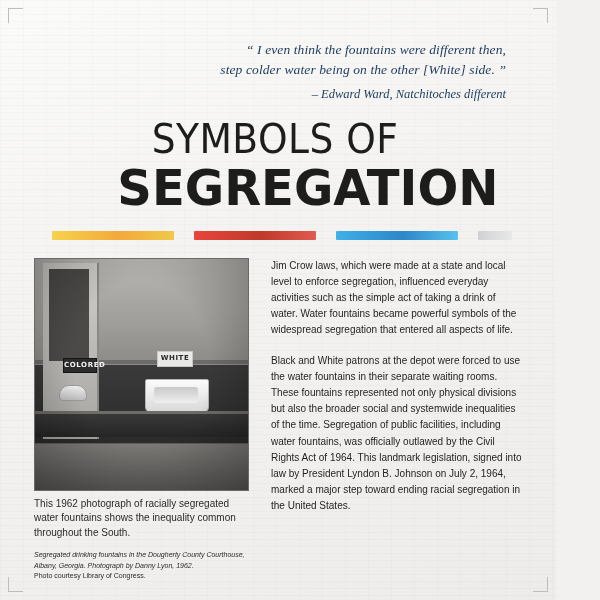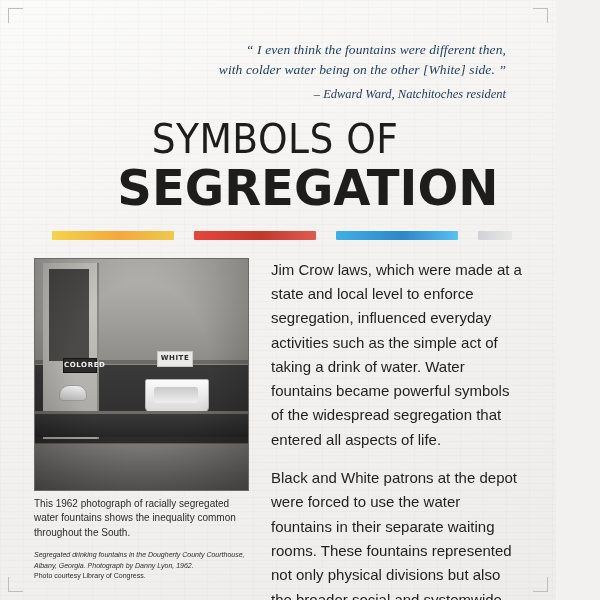--- a/index.html
+++ b/index.html
@@ -228,21 +228,21 @@
     line-height: 1.5;
     color: #2b2b2b;
     margin-top: 10px;
     width: 215px;
   }
   .caption-credit .ital { font-style: italic; }
 
   
   .para {
     font-family: "Liberation Sans", sans-serif;
-    font-size: 15px;
+    font-size: 10px;
     line-height: 1.62;
     color: #1f1f1f;
     margin: 0 0 14px 0;
   }
 
   
   .bottom-space { height: 10px; }
 </style>
 </head>
 <body>
@@ -251,22 +251,22 @@
 
   <div class="mark tl"></div>
   <div class="mark tr"></div>
   <div class="mark bl"></div>
   <div class="mark br"></div>
 
   <div class="inner">
 
     <div class="quote-block">
       <div class="quote-line">“ I even think the fountains were different then,</div>
-      <div class="quote-line">with colder water being on the other [White] side. ”</div>
-      <div class="quote-attr">– Edward Ward, Natchitoches resident</div>
+      <div class="quote-line">step colder water being on the other [White] side. ”</div>
+      <div class="quote-attr">– Edward Ward, Natchitoches different</div>
     </div>
 
     <div class="title-wrap">
       <div class="title-1">SYMBOLS OF</div>
       <div class="title-2">SEGREGATION</div>
     </div>
 
     <div class="rule">
       <div class="seg gold"></div>
       <div class="gap"></div>

